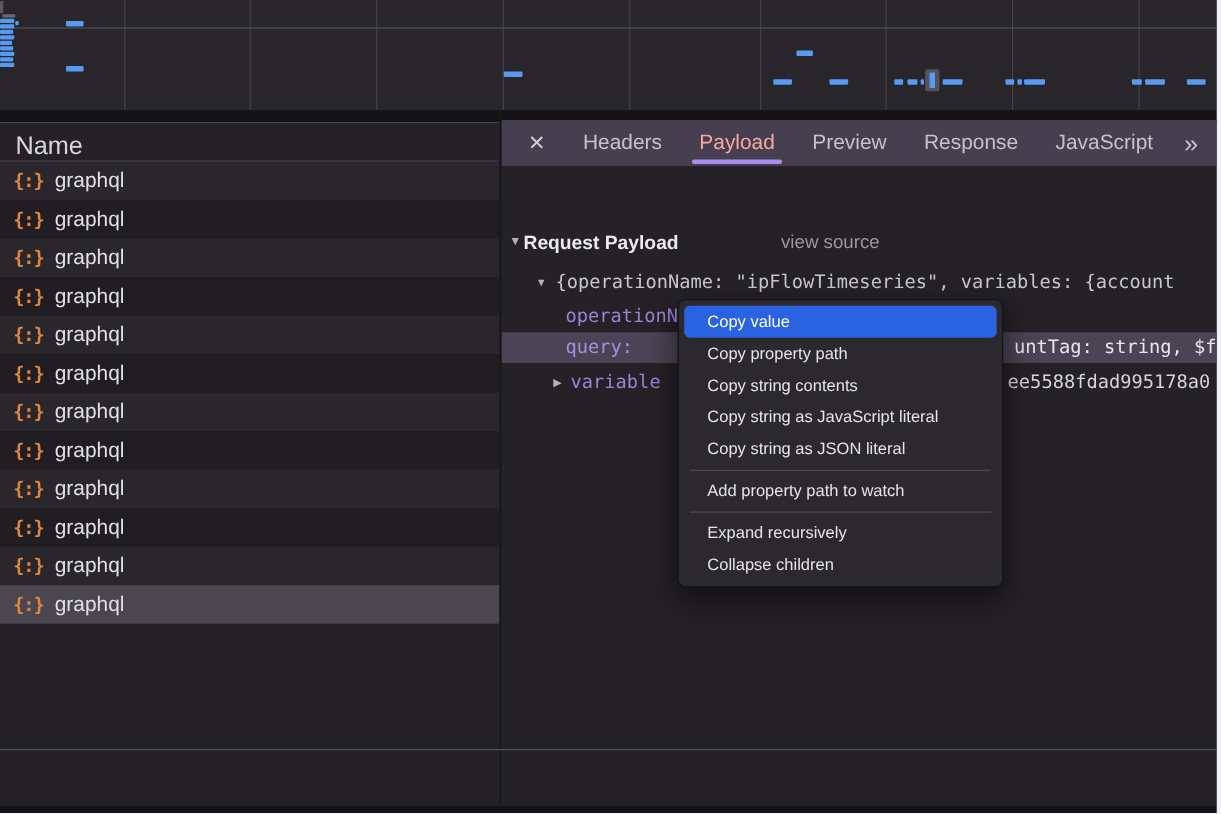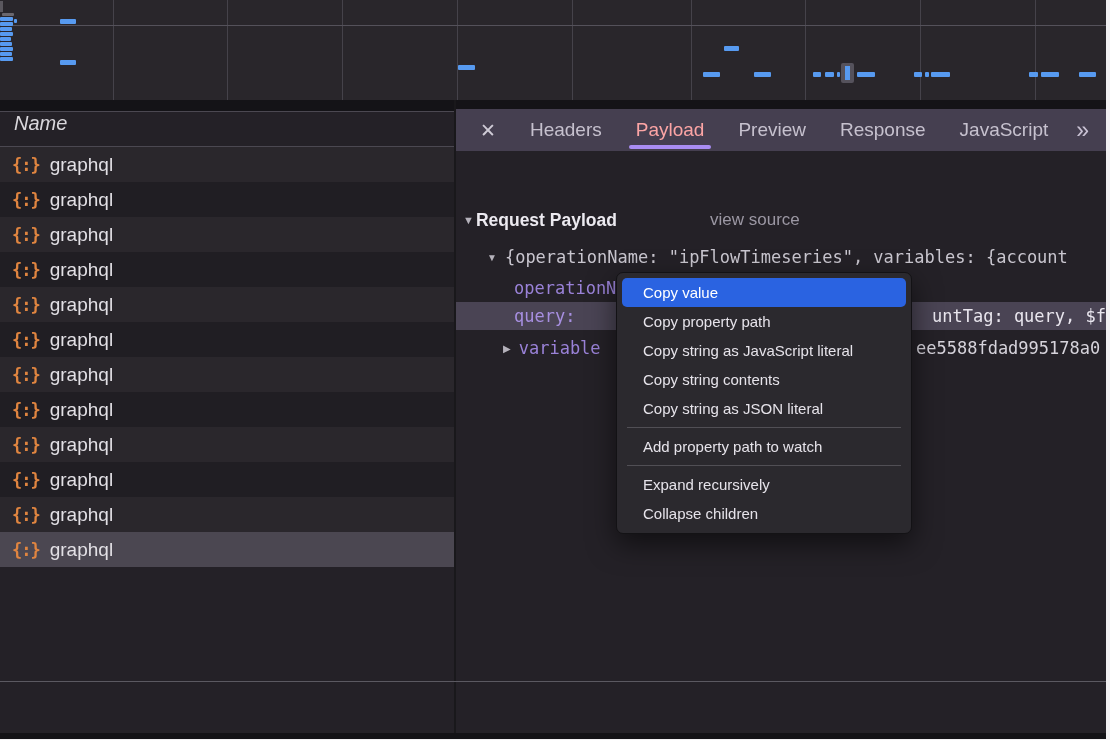--- a/index.html
+++ b/index.html
@@ -15,21 +15,21 @@
   .ov-graybar{position:absolute;background:#6a676e;border-radius:1px;}
   .ov-marker{position:absolute;background:#55525c;border-radius:2px;}
   .ov-marker-inner{position:absolute;background:#579af0;}
   .ov-corner{position:absolute;left:0;top:1px;width:3px;height:11px;background:#5a575e;}
   .band{position:absolute;left:0;top:100px;width:1106px;height:11px;background:#141317;}
 
   
   .left-panel{position:absolute;left:0;top:111px;width:454px;height:622px;background:#242127;}
   .list-header{position:absolute;left:0;top:0;width:454px;height:36px;background:#242127;
                border-top:1px solid #4b4851;border-bottom:1px solid #4b4851;box-sizing:border-box;
-               display:flex;align-items:flex-start;padding-left:14px;color:#d9d7dc;font-size:20px;font-style:italic;}
+               display:flex;align-items:flex-end;padding-left:14px;color:#d9d7dc;font-size:23px;}
   .rows{position:absolute;left:0;top:36px;width:454px;}
   .net-row{height:35px;display:flex;align-items:center;padding-left:12px;color:#e2e0e5;font-size:19px;}
   .net-row.odd{background:#2a272c;}
   .net-row.even{background:#201e23;}
   .net-row.selected{background:#4b4751;}
   .json-icon{font-family:"DejaVu Sans Mono",monospace;font-weight:bold;font-size:17px;color:#e08540;
              letter-spacing:-1px;margin-right:10px;}
 
   
   .vdivider{position:absolute;left:454px;top:100px;width:2px;height:633px;background:#19181b;}
@@ -208,39 +208,39 @@
           <span class="tri">▼</span>
           <span class="mono preview-text">{operationName: "ipFlowTimeseries", variables: {account</span>
         </div>
 
         <div class="p-row" style="top:124px;padding-left:58px;box-sizing:border-box;">
           <span class="mono key">operationName: </span><span class="mono str">"ipFlowTimeseries"</span>
         </div>
 
         <div class="p-row hl-row" style="top:151px;height:28px;padding-left:58px;box-sizing:border-box;">
           <span class="mono key" style="color:#a78fe0;">query: </span><span class="mono plain">"qu</span>
-          <span class="frag-right" style="height:28px;"><span class="mono plain">untTag: query, $f</span></span>
+          <span class="frag-right" style="height:28px;"><span class="mono plain">untTag: string, $f</span></span>
         </div>
 
         <div class="p-row" style="top:184px;padding-left:47px;box-sizing:border-box;">
           <span class="tri">▶</span>
           <span class="mono key">variable</span>
           <span class="frag-abs" style="left:460px;"><span class="mono dim">ee5588fdad995178a0</span></span>
         </div>
       </div>
     </div>
 
     <div class="hdivider"></div>
     <div class="bottom-bar"></div>
 
     <div class="context-menu" id="menu">
         <div class="menu-item highlighted">Copy value</div>
         <div class="menu-item">Copy property path</div>
+        <div class="menu-item">Copy string contents</div>
         <div class="menu-item">Copy string as JavaScript literal</div>
-        <div class="menu-item">Copy string contents</div>
         <div class="menu-item">Copy string as JSON literal</div>
         <div class="menu-sep"></div>
         <div class="menu-item">Add property path to watch</div>
         <div class="menu-sep"></div>
         <div class="menu-item">Expand recursively</div>
         <div class="menu-item">Collapse children</div>
       </div>
 
   </div>
 </div>

